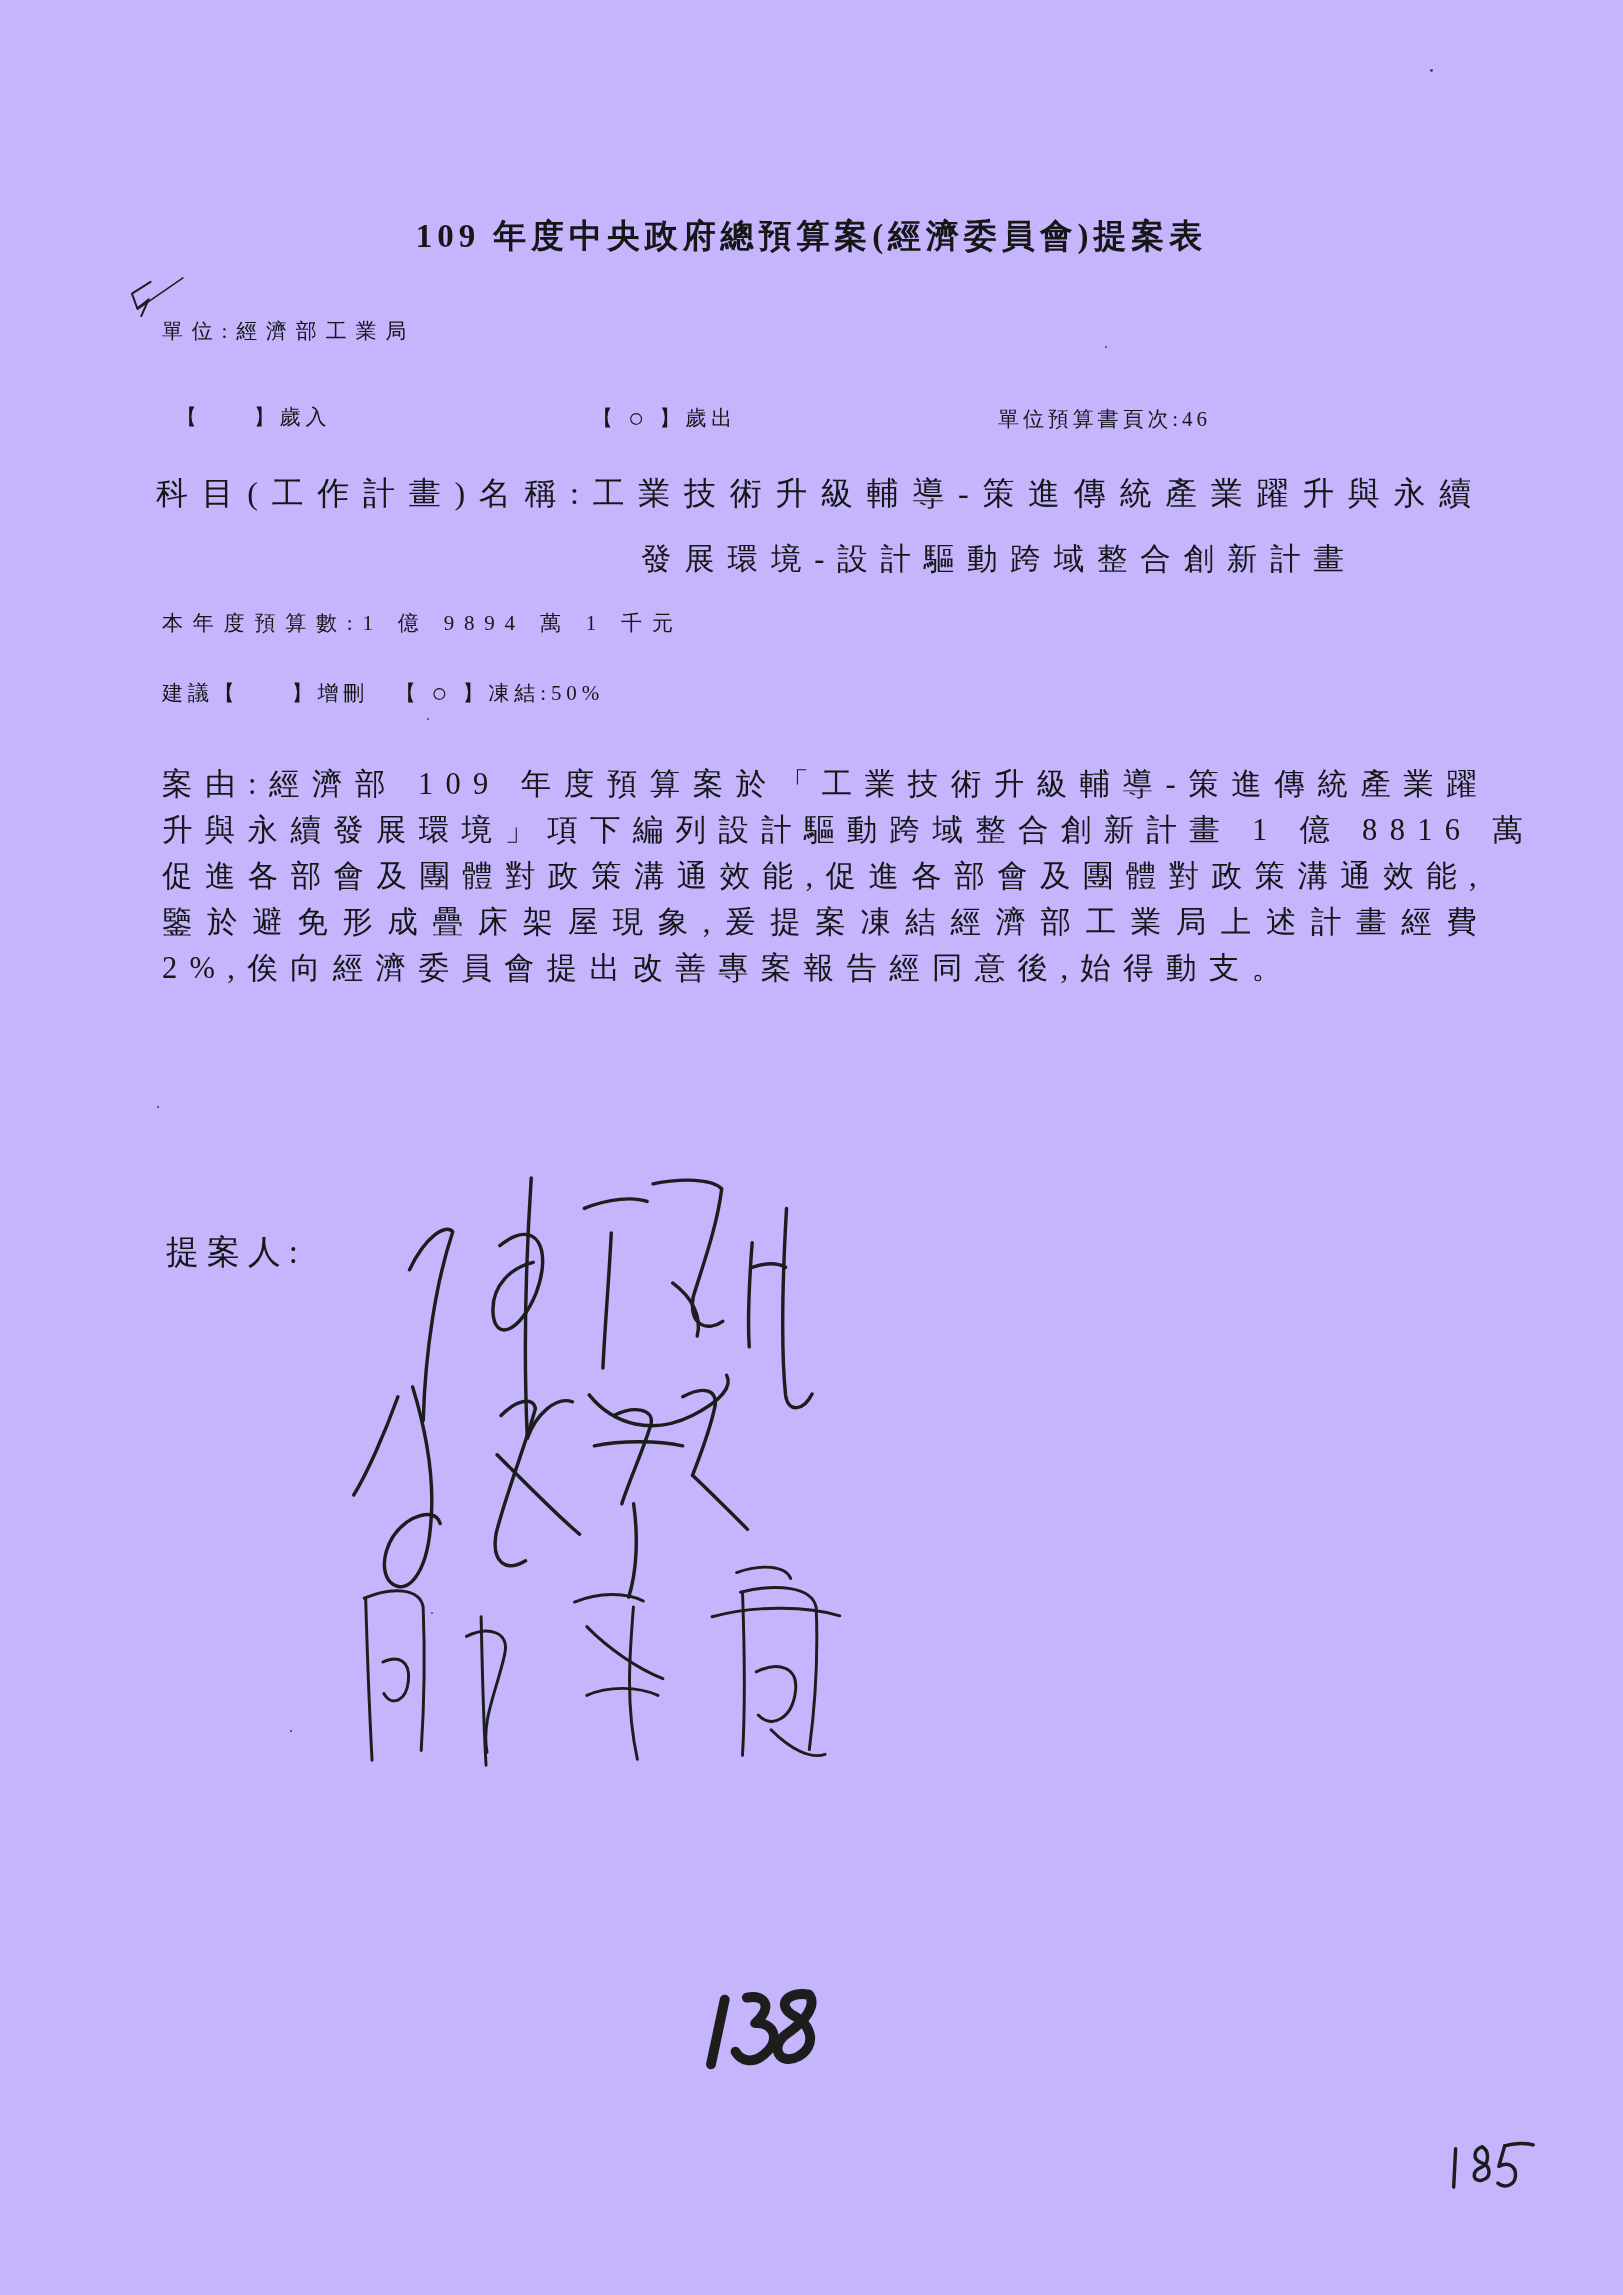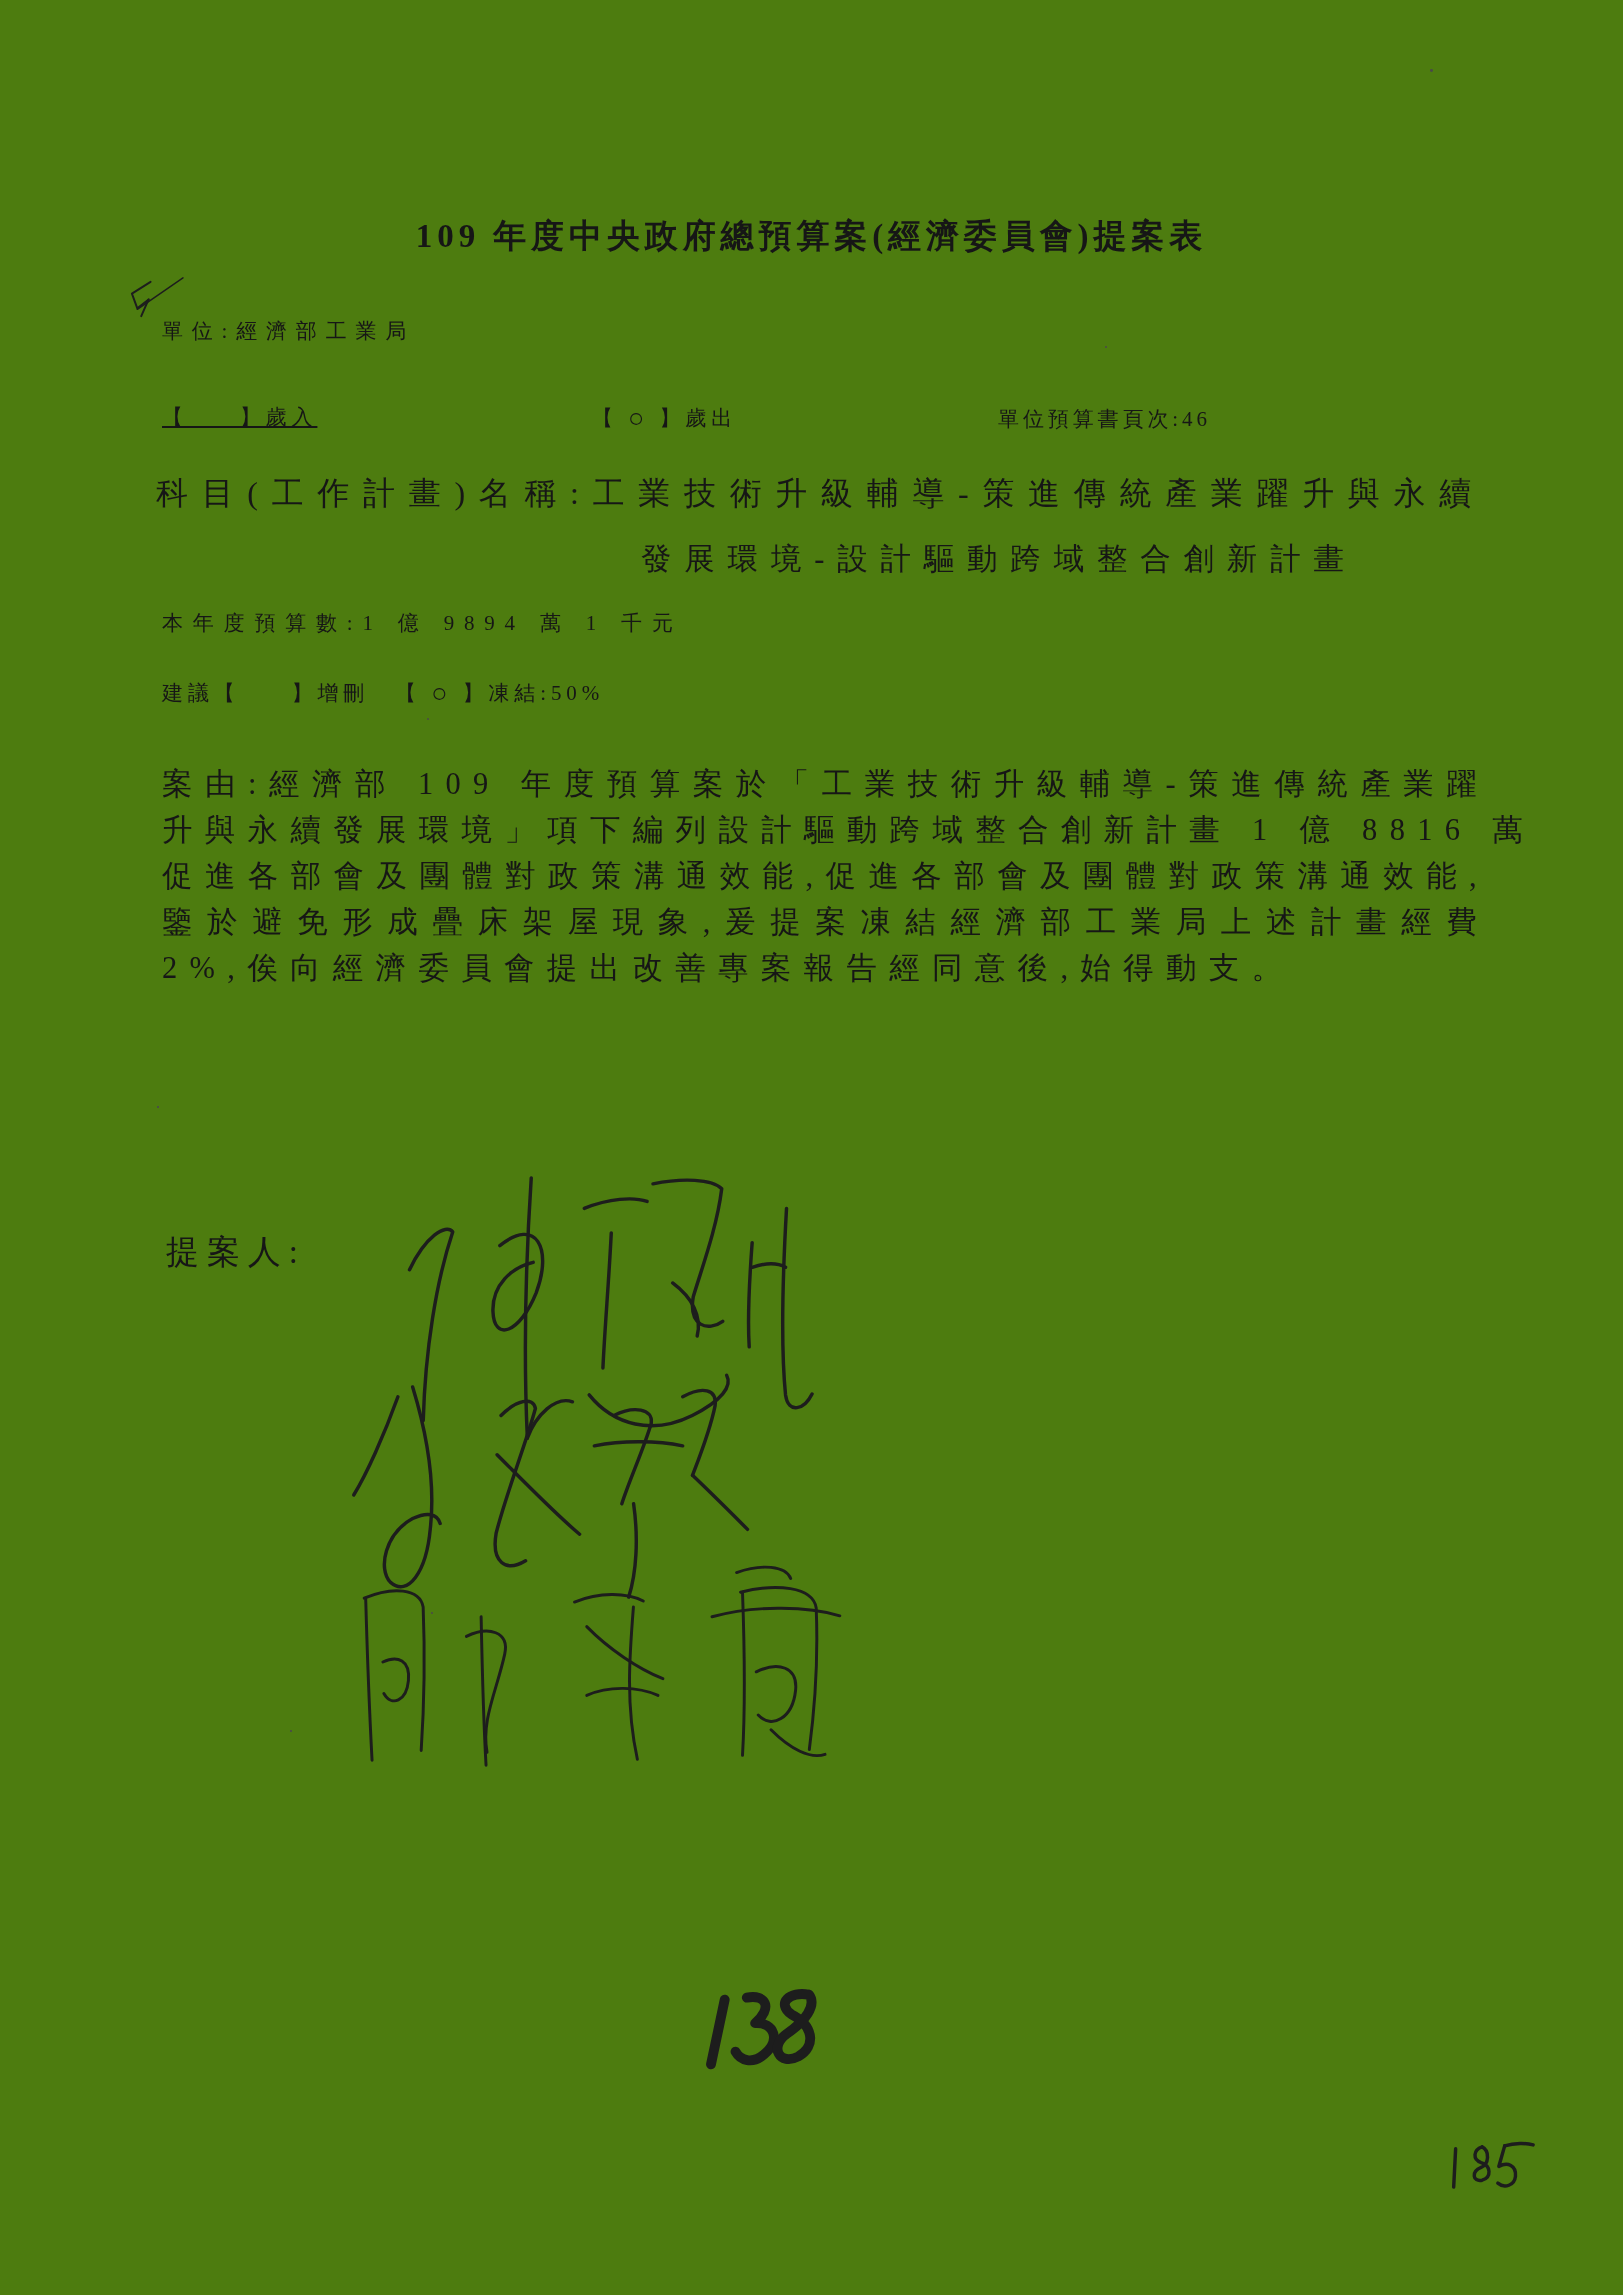--- a/index.html
+++ b/index.html
@@ -1,33 +1,33 @@
 <!DOCTYPE html>
 <html style="font-size:7.9px"><head>
 <meta charset="utf-8">
 <style>
   html,body{margin:0;padding:0;background:#ffffff;}
   .page{
     position:relative;
     width:1623px;height:2295px;
-    background:#4d7c0f;
+    background:#c4b5fd;
     font-family:"Liberation Serif","DejaVu Serif",serif;
     color:#161616;
     overflow:hidden;
   }
   .abs{position:absolute;white-space:nowrap;}
   .doc-title{
     left:0;top:214px;width:100%;
     text-align:center;
     font-size:33px;font-weight:700;
     letter-spacing:4.9px;
   }
   .body-line{font-size:21px;letter-spacing:8.8px;}
   .unit-line{left:162px;top:317px;}
-  .cat-revenue{left:162px;top:403px;letter-spacing:4.9px;text-decoration:underline;}
+  .cat-revenue{left:176px;top:403px;letter-spacing:4.9px;}
   .cat-expenditure{left:592px;top:403px;letter-spacing:4.9px;}
   .cat-pageref{left:998px;top:405px;letter-spacing:3.9px;}
   .subject-l1{
     left:156px;top:472px;width:1327px;
     font-size:32px;letter-spacing:11.8px;
     text-align:justify;text-align-last:justify;text-justify:inter-ideograph;
     white-space:normal;
   }
   .subject-l2{left:641px;top:539px;font-size:30.5px;letter-spacing:12.8px;}
   .budget-line{left:162px;top:609px;letter-spacing:9.8px;text-align:right;}

